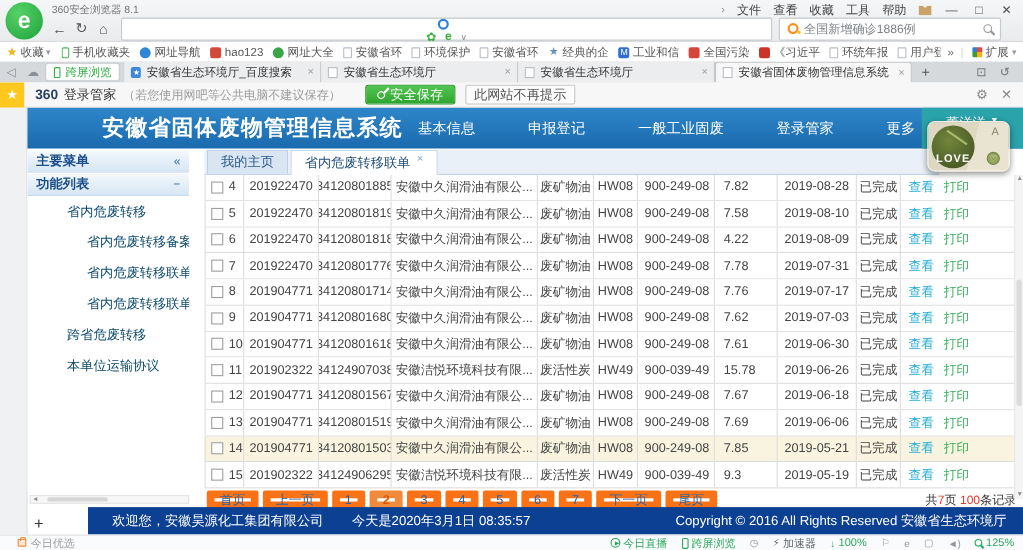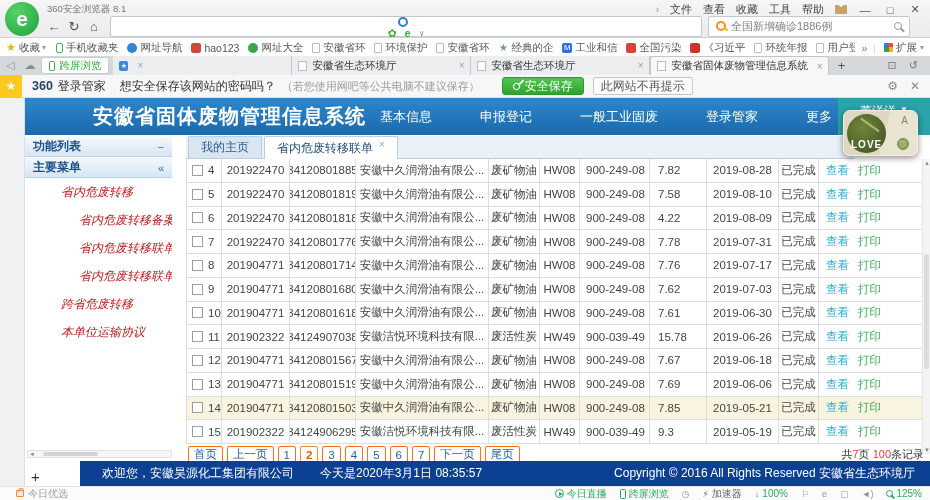--- a/index.html
+++ b/index.html
@@ -112,21 +112,21 @@
   .widget-love{position:absolute;left:7px;bottom:5px;color:#fff;font-weight:bold;font-size:10px;letter-spacing:1px;}
   .widget-a{position:absolute;right:9px;top:4px;color:#8b8468;font-size:10px;}
   .widget-apple{position:absolute;right:8px;bottom:5px;width:12px;height:12px;border-radius:50%;
     background:#93a55c;border:1px solid #76874a;color:#f4f2e6;font-size:8px;line-height:11px;text-align:center;}
 
   .sidebar{position:absolute;left:25px;top:38px;width:147px;height:312px;overflow:hidden;background:#fff;}
   .side-bar-hd{height:21px;background:linear-gradient(#f3f8fc,#d7e6f4);border-top:1px solid #fff;
     border-bottom:1px solid #bcd2e8;display:flex;align-items:center;justify-content:space-between;
     padding:0 8px;font-size:12px;font-weight:bold;color:#1a4f8b;}
   .side-hd-ic{color:#2a6ca8;font-size:11px;font-weight:normal;}
-  .side-item{height:28px;line-height:28px;font-size:12px;color:#b91c1c;white-space:nowrap;font-style:italic;}
+  .side-item{height:28px;line-height:28px;font-size:12px;color:#0c4a6e;white-space:nowrap;}
   .side-item.l1{padding-left:36px;}
   .side-item.l2{padding-left:54px;}
   .side-hscroll{position:absolute;left:27px;top:352px;width:145px;height:8px;background:#f6f6f6;
     border:1px solid #e3e3e3;display:flex;align-items:center;}
   .hs-arrow{font-size:6px;color:#8a8a8a;margin-left:1px;}
   .hs-thumb{margin-left:8px;width:55px;height:4px;background:#d5d5d5;border-radius:2px;}
 
   .content{position:absolute;left:186px;top:38px;width:668px;height:330px;}
   .ctabs{height:23px;background:#e9f0f8;border-bottom:1px solid #b9cfe4;display:flex;align-items:flex-end;padding-left:2px;}
   .ctab{height:22px;display:flex;align-items:center;justify-content:center;font-size:12px;
@@ -141,21 +141,21 @@
     font-size:11.5px;color:#444;overflow:hidden;white-space:nowrap;}
   .tcell:first-child{border-left:1px solid #ddd;justify-content:flex-start;padding-left:5px;}
   .cb{width:11px;height:11px;border:1px solid #9e9e9e;background:#fff;margin-right:5px;flex:none;}
   .c-idx{width:36px;}.c-plan{width:68px;}.c-man{width:66px;}.c-comp{width:133px;}
   .c-waste{width:51px;}.c-code{width:40px;}.c-cat{width:70px;justify-content:flex-start;padding-left:6px;}
   .c-qty{width:57px;justify-content:flex-start;padding-left:8px;}.c-date{width:72px;}
   .c-stat{width:40px;}.c-act{flex:1;justify-content:flex-start;padding-left:7px;gap:9px;}
   .lnk-view{color:#2aaed6;}
   .lnk-print{color:#37b05c;}
   .pager{position:absolute;left:0;top:309px;width:744px;height:19px;display:flex;align-items:center;gap:4px;padding-left:2px;}
-  .pbtn{height:17px;padding:0 5px;border:1px solid #f97316;background:#fdfdfd;color:#2464a8;
+  .pbtn{height:17px;padding:0 5px;border:7px solid #f97316;background:#fdfdfd;color:#2464a8;
     border-radius:2px;font-size:11.5px;display:flex;align-items:center;}
   .pbtn.active{color:#e05a00;border-color:#ef8b3a;font-weight:bold;}
   .pager-summary{margin-left:auto;margin-right:6px;font-size:11px;color:#333;}
   .red{color:#e6392e;}
 
   .vscroll{position:absolute;left:922px;top:61px;width:8px;height:295px;background:#f4f4f4;border-left:1px solid #e6e6e6;}
   .vs-up{position:absolute;top:1px;left:0;width:8px;text-align:center;font-size:6px;color:#8a8a8a;}
   .vs-dn{position:absolute;bottom:1px;left:0;width:8px;text-align:center;font-size:6px;color:#8a8a8a;}
   .vs-thumb{position:absolute;left:1px;top:95px;width:5px;height:115px;background:#dcdcdc;border-radius:3px;}
 
@@ -289,20 +289,21 @@
   <div class="tab-row">
     <span class="tabrow-ic">◁</span>
     <span class="tabrow-ic">☁</span>
     <span class="screen-btn">
       <span class="scr-phone"></span>
       <span>跨屏浏览</span>
     </span>
     <span id="tab-items" style="display:flex;align-items:flex-end;">
         <div class="tab">
           <span class="tab-fav blue">★</span>
+          <span class="tab-title">安徽省生态环境厅_百度搜索</span>
           <span class="tab-close">×</span>
         </div>
         <div class="tab">
           <span class="tab-fav doc"></span>
           <span class="tab-title">安徽省生态环境厅</span>
           <span class="tab-close">×</span>
         </div>
         <div class="tab">
           <span class="tab-fav doc"></span>
           <span class="tab-title">安徽省生态环境厅</span>
@@ -318,21 +319,20 @@
     <span class="tabrow-right">
       <span>⊡</span>
       <span>↺</span>
     </span>
   </div>
 
   <div class="notify">
     <span class="star-box">★</span>
     <span class="pw-brand">360</span>
     <span class="pw-brand2">登录管家</span>
-    <span class="pw-q">想安全保存该网站的密码吗？</span>
     <span class="pw-hint">（若您使用网吧等公共电脑不建议保存）</span>
     <span class="save-btn">
       <span class="ic-key"></span>
       <span>安全保存</span>
     </span>
     <span class="dismiss-btn">此网站不再提示</span>
     <span class="notify-right">
       <span>⚙</span>
       <span>✕</span>
     </span>
@@ -361,26 +361,26 @@
       <span class="widget-leaf">
           <span class="widget-vein"></span>
         </span>
       <span class="widget-love">LOVE</span>
       <span class="widget-a">A</span>
       <span class="widget-apple">♡</span>
     </div>
 
     <div class="sidebar">
       <div class="side-bar-hd">
+        <span>主要菜单</span>
+        <span class="side-hd-ic">«</span>
+      </div>
+      <div class="side-bar-hd">
         <span>功能列表</span>
         <span class="side-hd-ic">−</span>
-      </div>
-      <div class="side-bar-hd">
-        <span>主要菜单</span>
-        <span class="side-hd-ic">«</span>
       </div>
       <div id="sidebar-items">
           <div class="side-item l1">省内危废转移</div>
           <div class="side-item l2">省内危废转移备案</div>
           <div class="side-item l2">省内危废转移联单</div>
           <div class="side-item l2">省内危废转移联单退运</div>
           <div class="side-item l1">跨省危废转移</div>
           <div class="side-item l1">本单位运输协议</div>
         </div>
     </div>

